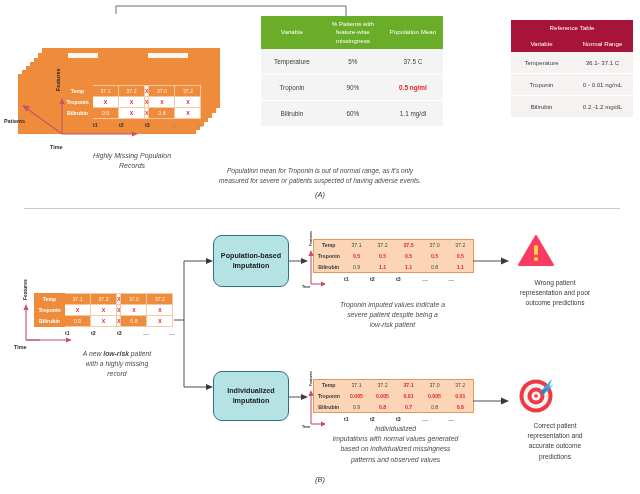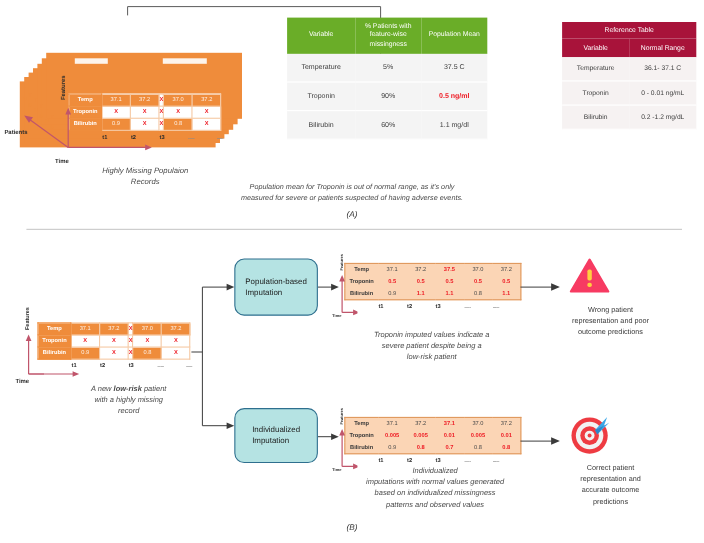--- a/index.html
+++ b/index.html
@@ -81,21 +81,21 @@
   }
   .cap-b { font-size:6.8px; }
   .panel-label { font-style:italic; font-size:7.5px; color:#3a3a3a; text-align:center; }
   .axis-label { font-size:5.4px; font-weight:bold; color:#2b2b2b; }
   .stack-caption { font-style:italic; font-size:7px; color:#4a4a4a; text-align:center; line-height:1.45; }
 
   
   .proc-box {
     background:#b5e3e3; border:1px solid #2e6f8e; border-radius:9px;
     display:flex; align-items:center; justify-content:center;
-    font-size:7.2px; font-weight:normal; color:#1b1b1b;
+    text-align:center; font-size:7.2px; font-weight:bold; color:#1b1b1b;
     line-height:1.45;
   }
 
   
   .sheet { position:absolute; background:#ef8c3b; }
   .sheet .wstripe { position:absolute; background:#fdf4ec; }
   .tchar { position:absolute; font-size:4.6px; font-weight:bold; color:#ef8c3b; }
 
   .outcome-text { font-size:6.6px; color:#3a3a3a; text-align:center; line-height:1.55; }
   .divider { position:absolute; background:#c9c9c9; }

